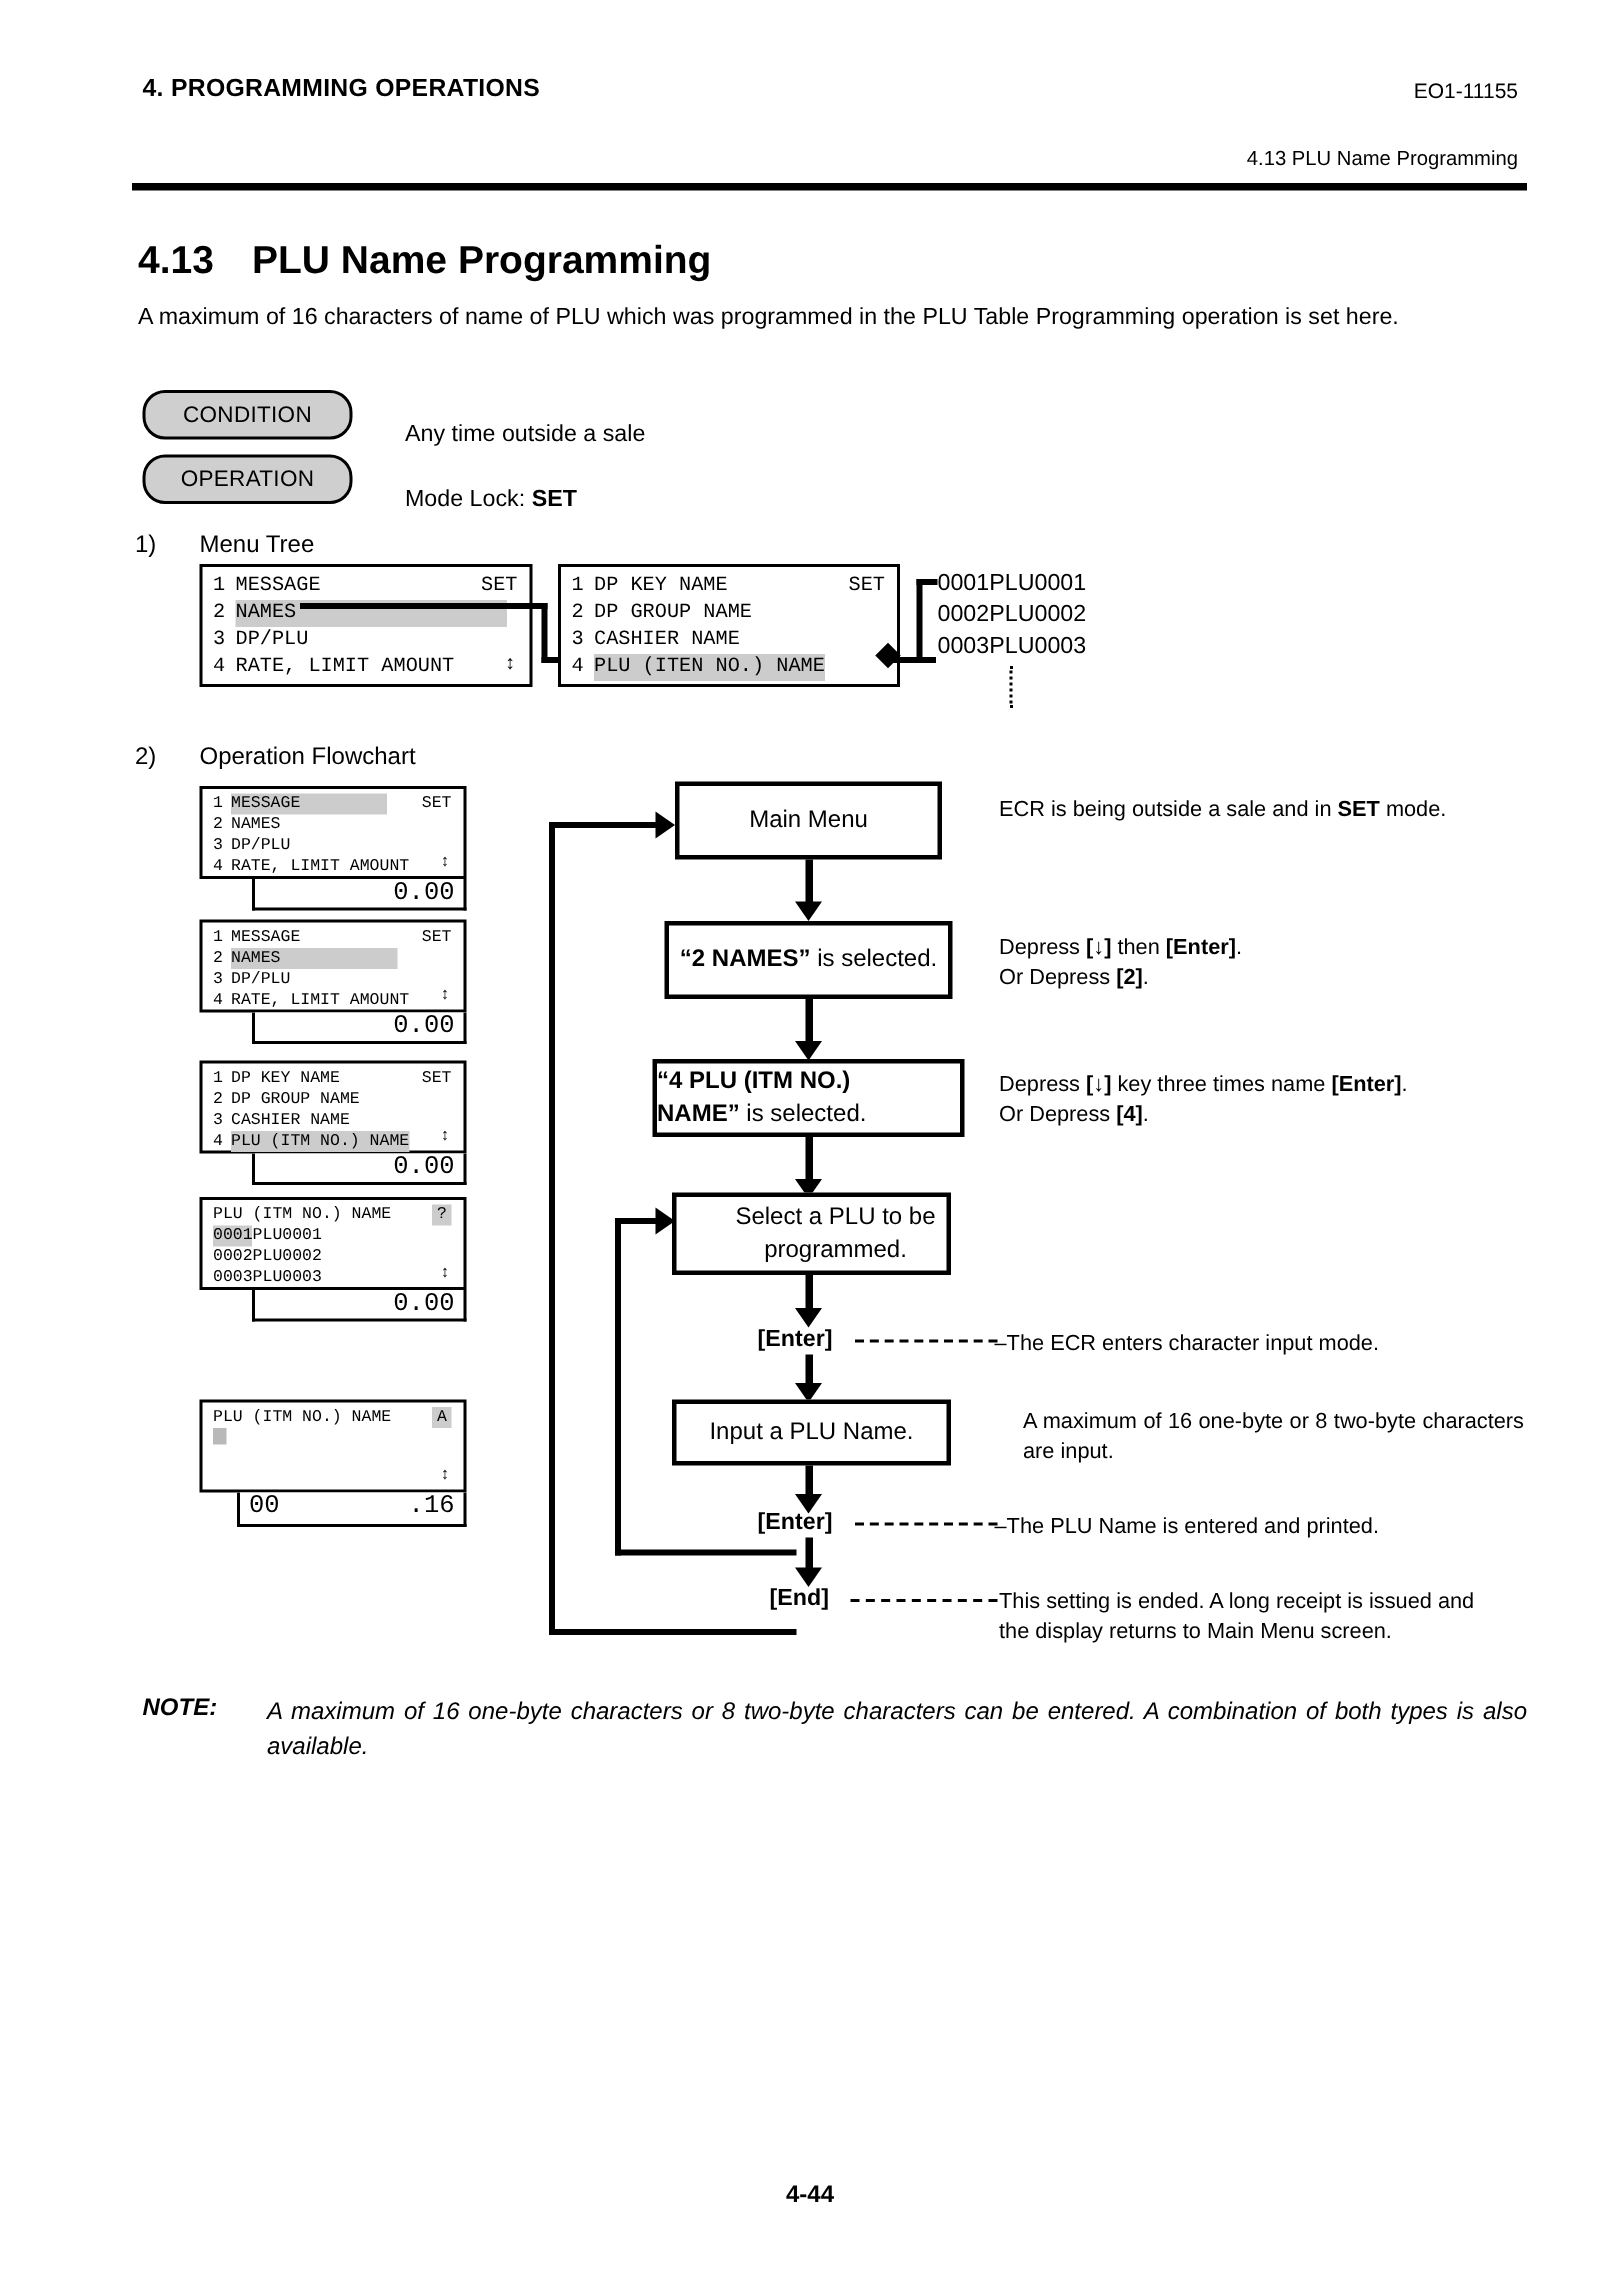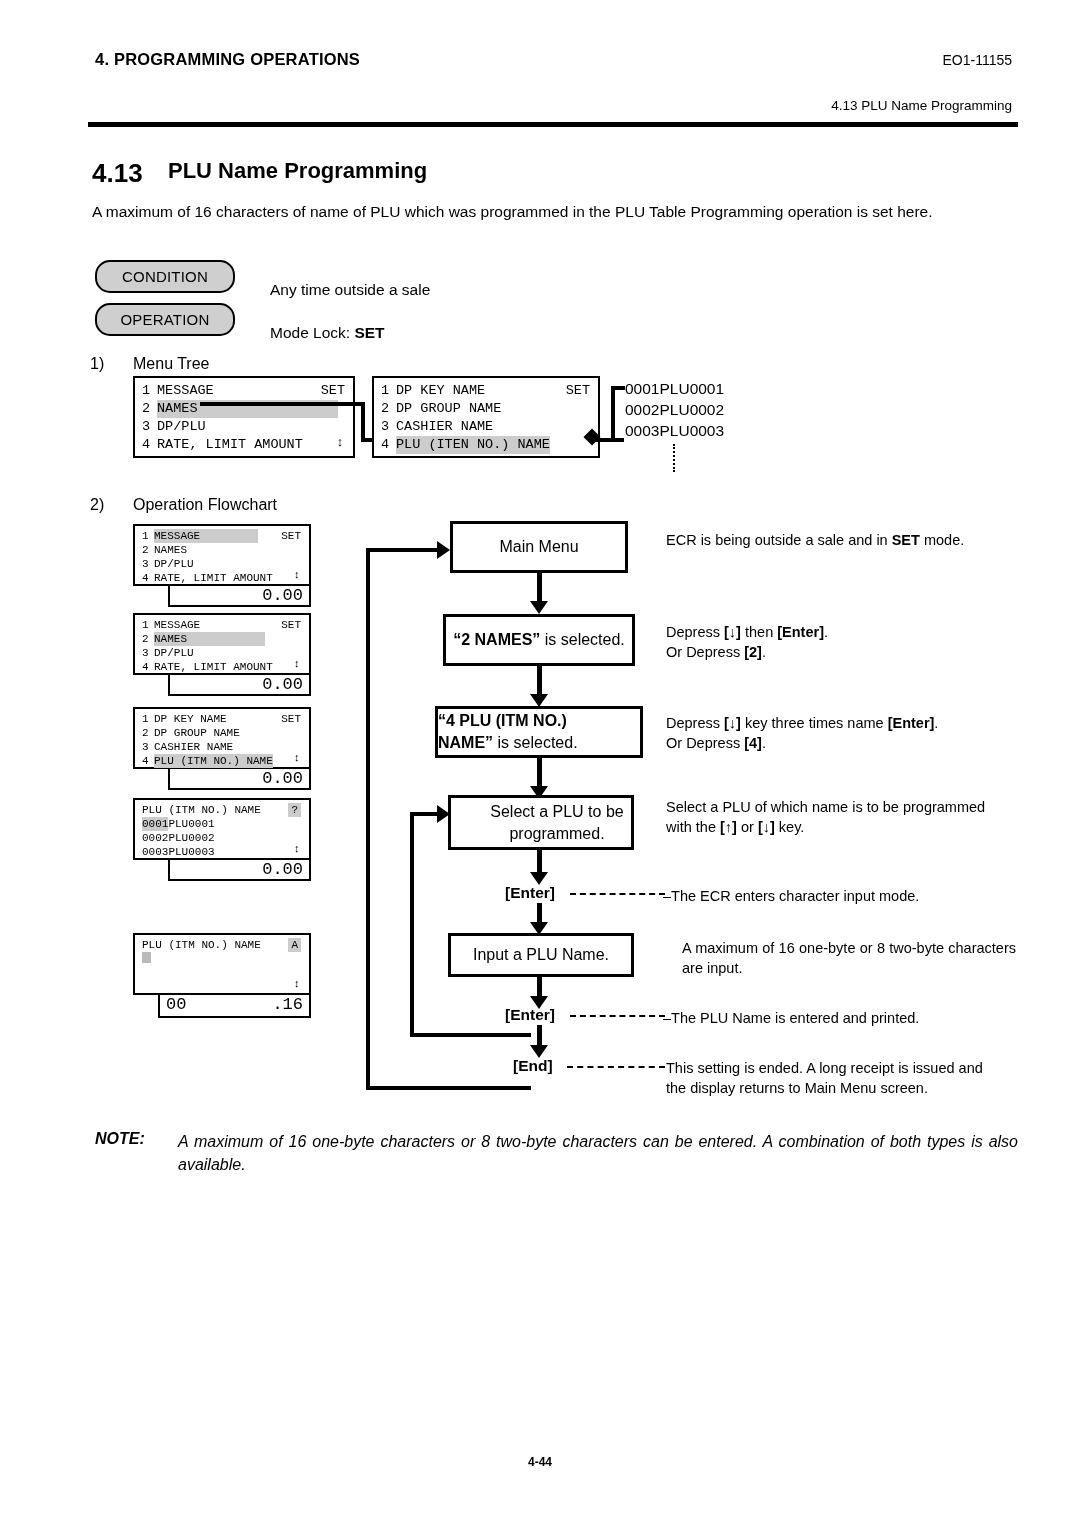--- a/index.html
+++ b/index.html
@@ -53,21 +53,21 @@
   
   .sec-num {
     position: absolute;
     left: 92px; top: 158px;
     font-size: 26px;
     font-weight: bold;
   }
   .sec-title {
     position: absolute;
     left: 168px; top: 158px;
-    font-size: 22px;
+    font-size: 26px;
     font-weight: bold;
   }
   .intro {
     position: absolute;
     left: 92px; top: 200px;
     width: 905px;
     font-size: 15.5px;
     line-height: 1.55;
   }
 
@@ -230,21 +230,21 @@
     font-style: italic;
     line-height: 1.45;
     text-align: justify;
   }
 
   .footer {
     position: absolute;
     left: 0; top: 1455px;
     width: 1080px;
     text-align: center;
-    font-size: 12px;
+    font-size: 16px;
     font-weight: bold;
   }
 </style>
 </head>
 <body>
 
 <div class="page">
 
   <div class="hdr-left">4. PROGRAMMING OPERATIONS</div>
   <div class="hdr-right">EO1-11155</div>
@@ -414,23 +414,20 @@
   <div class="note-txt" style="left:666px; top:622px; width:340px;">
     <div><span>Depress </span><b>[↓]</b><span> then </span><b>[Enter]</b><span>.</span></div>
     <div><span>Or Depress </span><b>[2]</b><span>.</span></div>
   </div>
 
   <div class="note-txt" style="left:666px; top:713px; width:345px;">
     <div><span>Depress </span><b>[↓]</b><span> key three times name </span><b>[Enter]</b><span>.</span></div>
     <div><span>Or Depress </span><b>[4]</b><span>.</span></div>
   </div>
 
-  <div class="note-txt" style="left:666px; top:797px; width:330px;">
-    <span>Select a PLU of which name is to be programmed with the </span><b>[↑]</b><span> or </span><b>[↓]</b><span> key.</span>
-  </div>
 
   <div class="note-txt" style="left:663px; top:886px; width:340px;">
     <span>–</span><span>The ECR enters character input mode.</span>
   </div>
 
   <div class="note-txt" style="left:682px; top:938px; width:334px; text-align:justify;">
     <span>A maximum of 16 one-byte or 8 two-byte characters are input.</span>
   </div>
 
   <div class="note-txt" style="left:663px; top:1008px; width:340px;">

